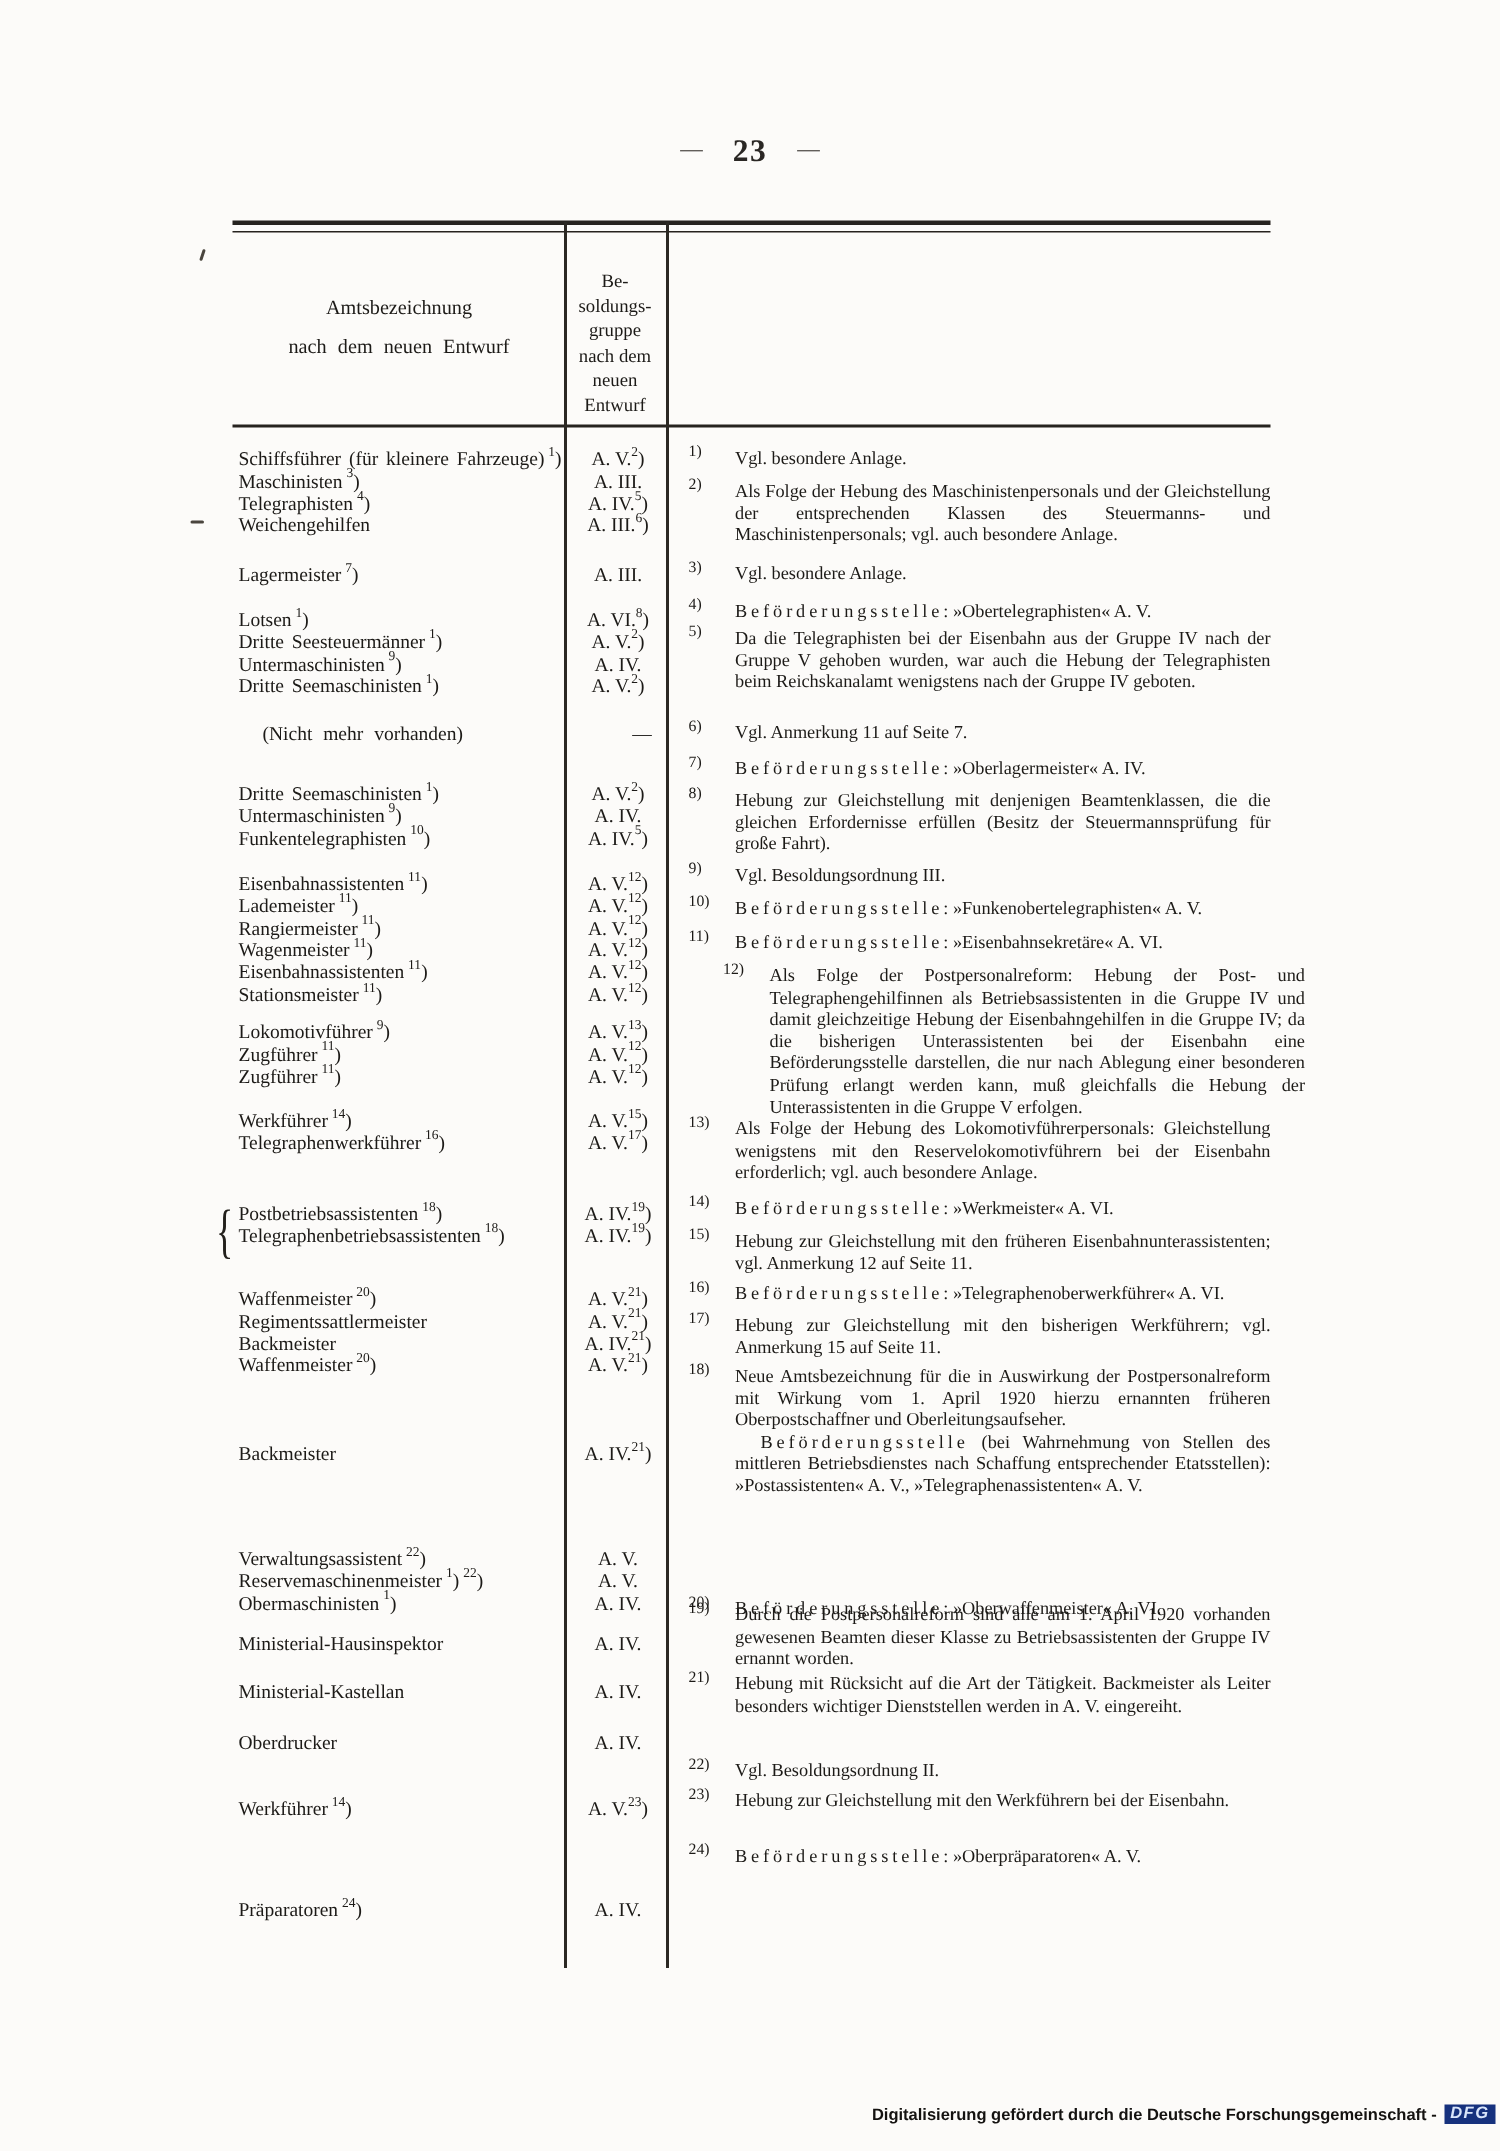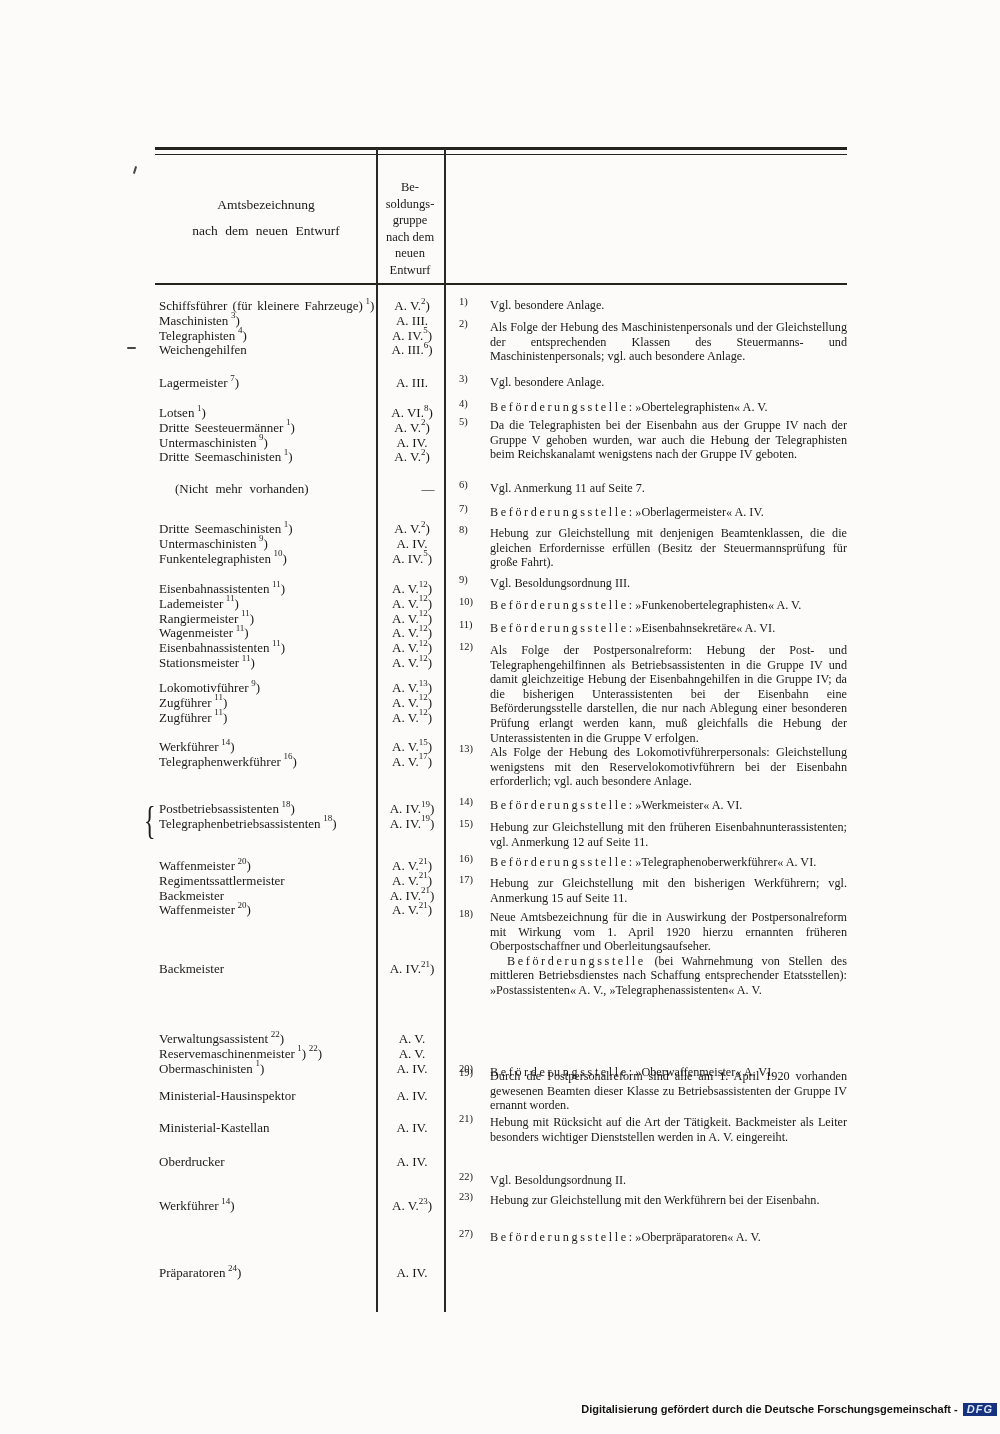--- a/index.html
+++ b/index.html
@@ -47,31 +47,34 @@
   .remark p{margin:0;text-align:justify;}
   .remark p.indent{text-indent:17px;}
   .spaced{letter-spacing:2.6px;}
 
   
   .artifact{position:absolute;background:#4a453e;}
   .a1{left:134px;top:166px;width:2px;height:8px;transform:rotate(18deg);border-radius:2px;}
   .a2{left:127px;top:347px;width:9px;height:2px;border-radius:1px;}
 
   
-  .footer{position:absolute;top:1403px;right:3px;display:flex;align-items:flex-start;gap:5px;
+  .footer{position:absolute;top:1403px;right:3px;display:flex;align-items:center;gap:5px;
           font-family:"Liberation Sans","DejaVu Sans",sans-serif;
           font-size:11px;font-weight:bold;color:#141210;}
   .dfg{background:#16317d;color:#d9e5fa;font-style:italic;font-weight:bold;
        font-size:11px;padding:0px 4px 1px 4px;letter-spacing:1px;}
 </style>
 </head>
 <body>
 
 <div class="page">
 
+  <div class="pgnum">
+    <span class="dash">—</span><span class="num">23</span><span class="dash">—</span>
+  </div>
 
   <div class="artifact a1"></div>
   <div class="artifact a2"></div>
 
   <div class="hrule r-top-thick"></div>
   <div class="hrule r-top-thin"></div>
   <div class="hrule r-head-bot"></div>
   <div class="vline v1"></div>
   <div class="vline v2"></div>
 
@@ -319,21 +322,21 @@
         <p>Vgl. Besoldungsordnung III.</p>
       </div>
       <div class="remark" style="top: 598px;">
         <span class="rnum">10)</span>
         <p><span class="spaced">Beförderungsstelle</span>: »Funkenobertelegraphisten« A. V.</p>
       </div>
       <div class="remark" style="top: 621px;">
         <span class="rnum">11)</span>
         <p><span class="spaced">Beförderungsstelle</span>: »Eisenbahnsekretäre« A. VI.</p>
       </div>
-      <div class="remark" style="top: 643px;">
+      <div class="remark" style="top: 643px; margin-left: 23px;">
         <span class="rnum">12)</span>
         <p>Als Folge der Postpersonalreform: Hebung der Post- und Telegraphengehilfinnen als Betriebsassistenten in die Gruppe IV und damit gleichzeitige Hebung der Eisenbahngehilfen in die Gruppe IV; da die bisherigen Unterassistenten bei der Eisenbahn eine Beförderungsstelle darstellen, die nur nach Ablegung einer besonderen Prüfung erlangt werden kann, muß gleichfalls die Hebung der Unterassistenten in die Gruppe V erfolgen.</p>
       </div>
       <div class="remark" style="top: 745px;">
         <span class="rnum">13)</span>
         <p>Als Folge der Hebung des Lokomotivführerpersonals: Gleichstellung wenigstens mit den Reservelokomotivführern bei der Eisenbahn erforderlich; vgl. auch besondere Anlage.</p>
       </div>
       <div class="remark" style="top: 798px;">
         <span class="rnum">14)</span>
         <p><span class="spaced">Beförderungsstelle</span>: »Werkmeister« A. VI.</p>
@@ -369,21 +372,21 @@
       </div>
       <div class="remark" style="top: 1173px;">
         <span class="rnum">22)</span>
         <p>Vgl. Besoldungsordnung II.</p>
       </div>
       <div class="remark" style="top: 1193px;">
         <span class="rnum">23)</span>
         <p>Hebung zur Gleichstellung mit den Werkführern bei der Eisenbahn.</p>
       </div>
       <div class="remark" style="top: 1230px;">
-        <span class="rnum">27)</span>
+        <span class="rnum">24)</span>
         <p><span class="spaced">Beförderungsstelle</span>: »Oberpräparatoren« A. V.</p>
       </div>
     </div>
 
   <div class="footer">
     <span>Digitalisierung gefördert durch die Deutsche Forschungsgemeinschaft -</span>
     <span class="dfg">DFG</span>
   </div>
 
 </div>

